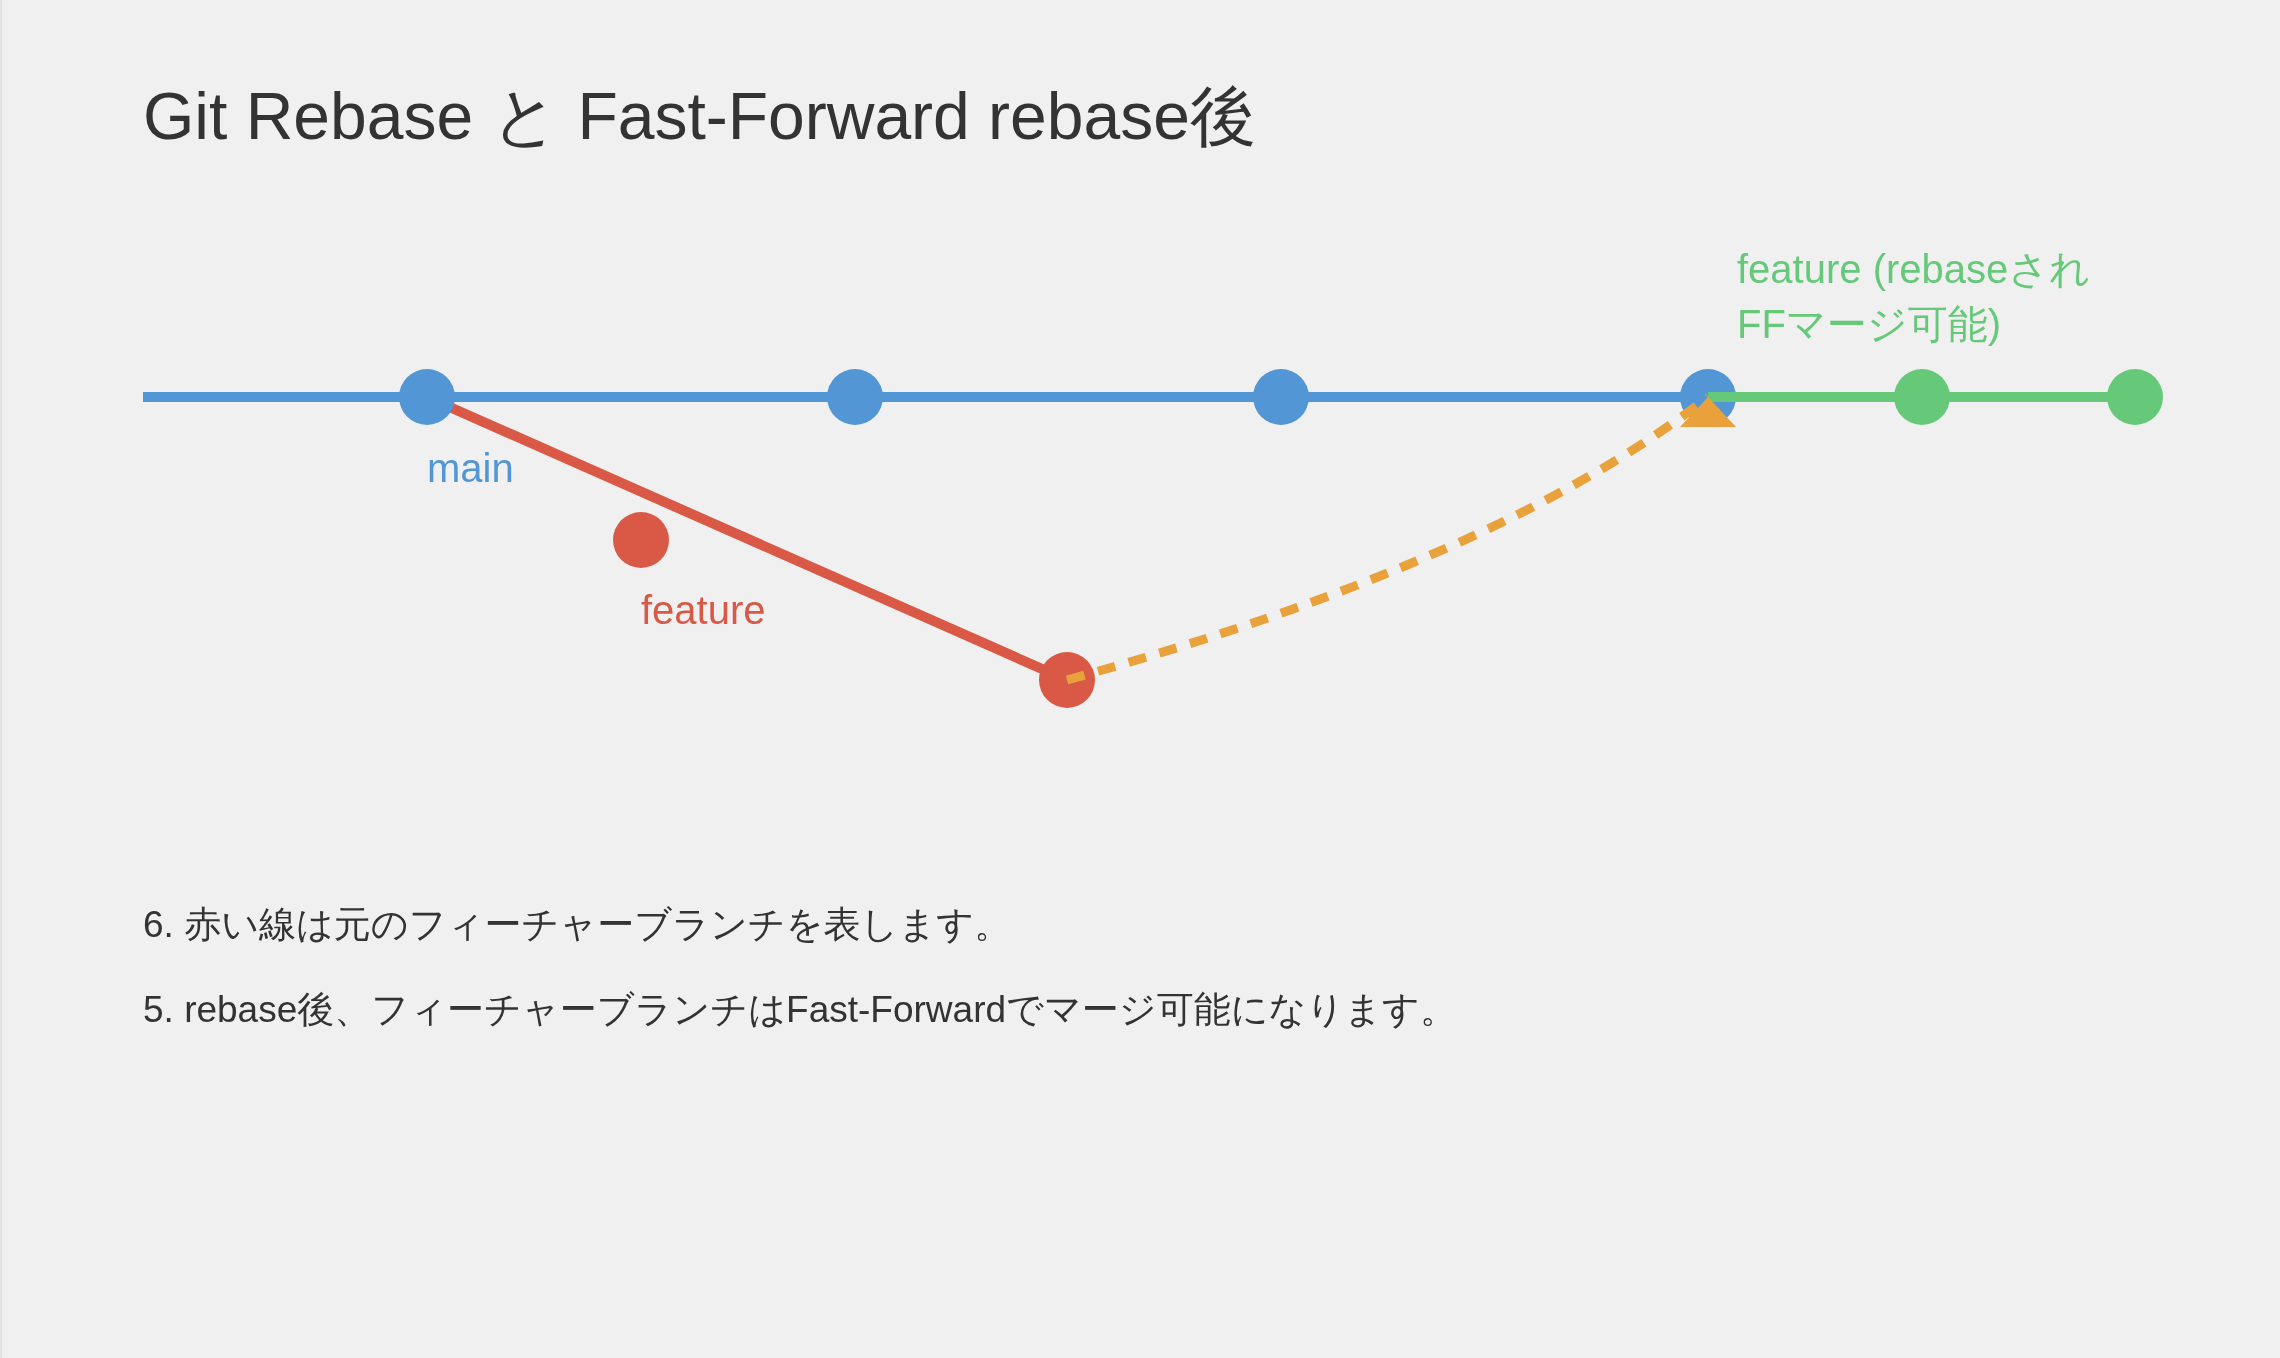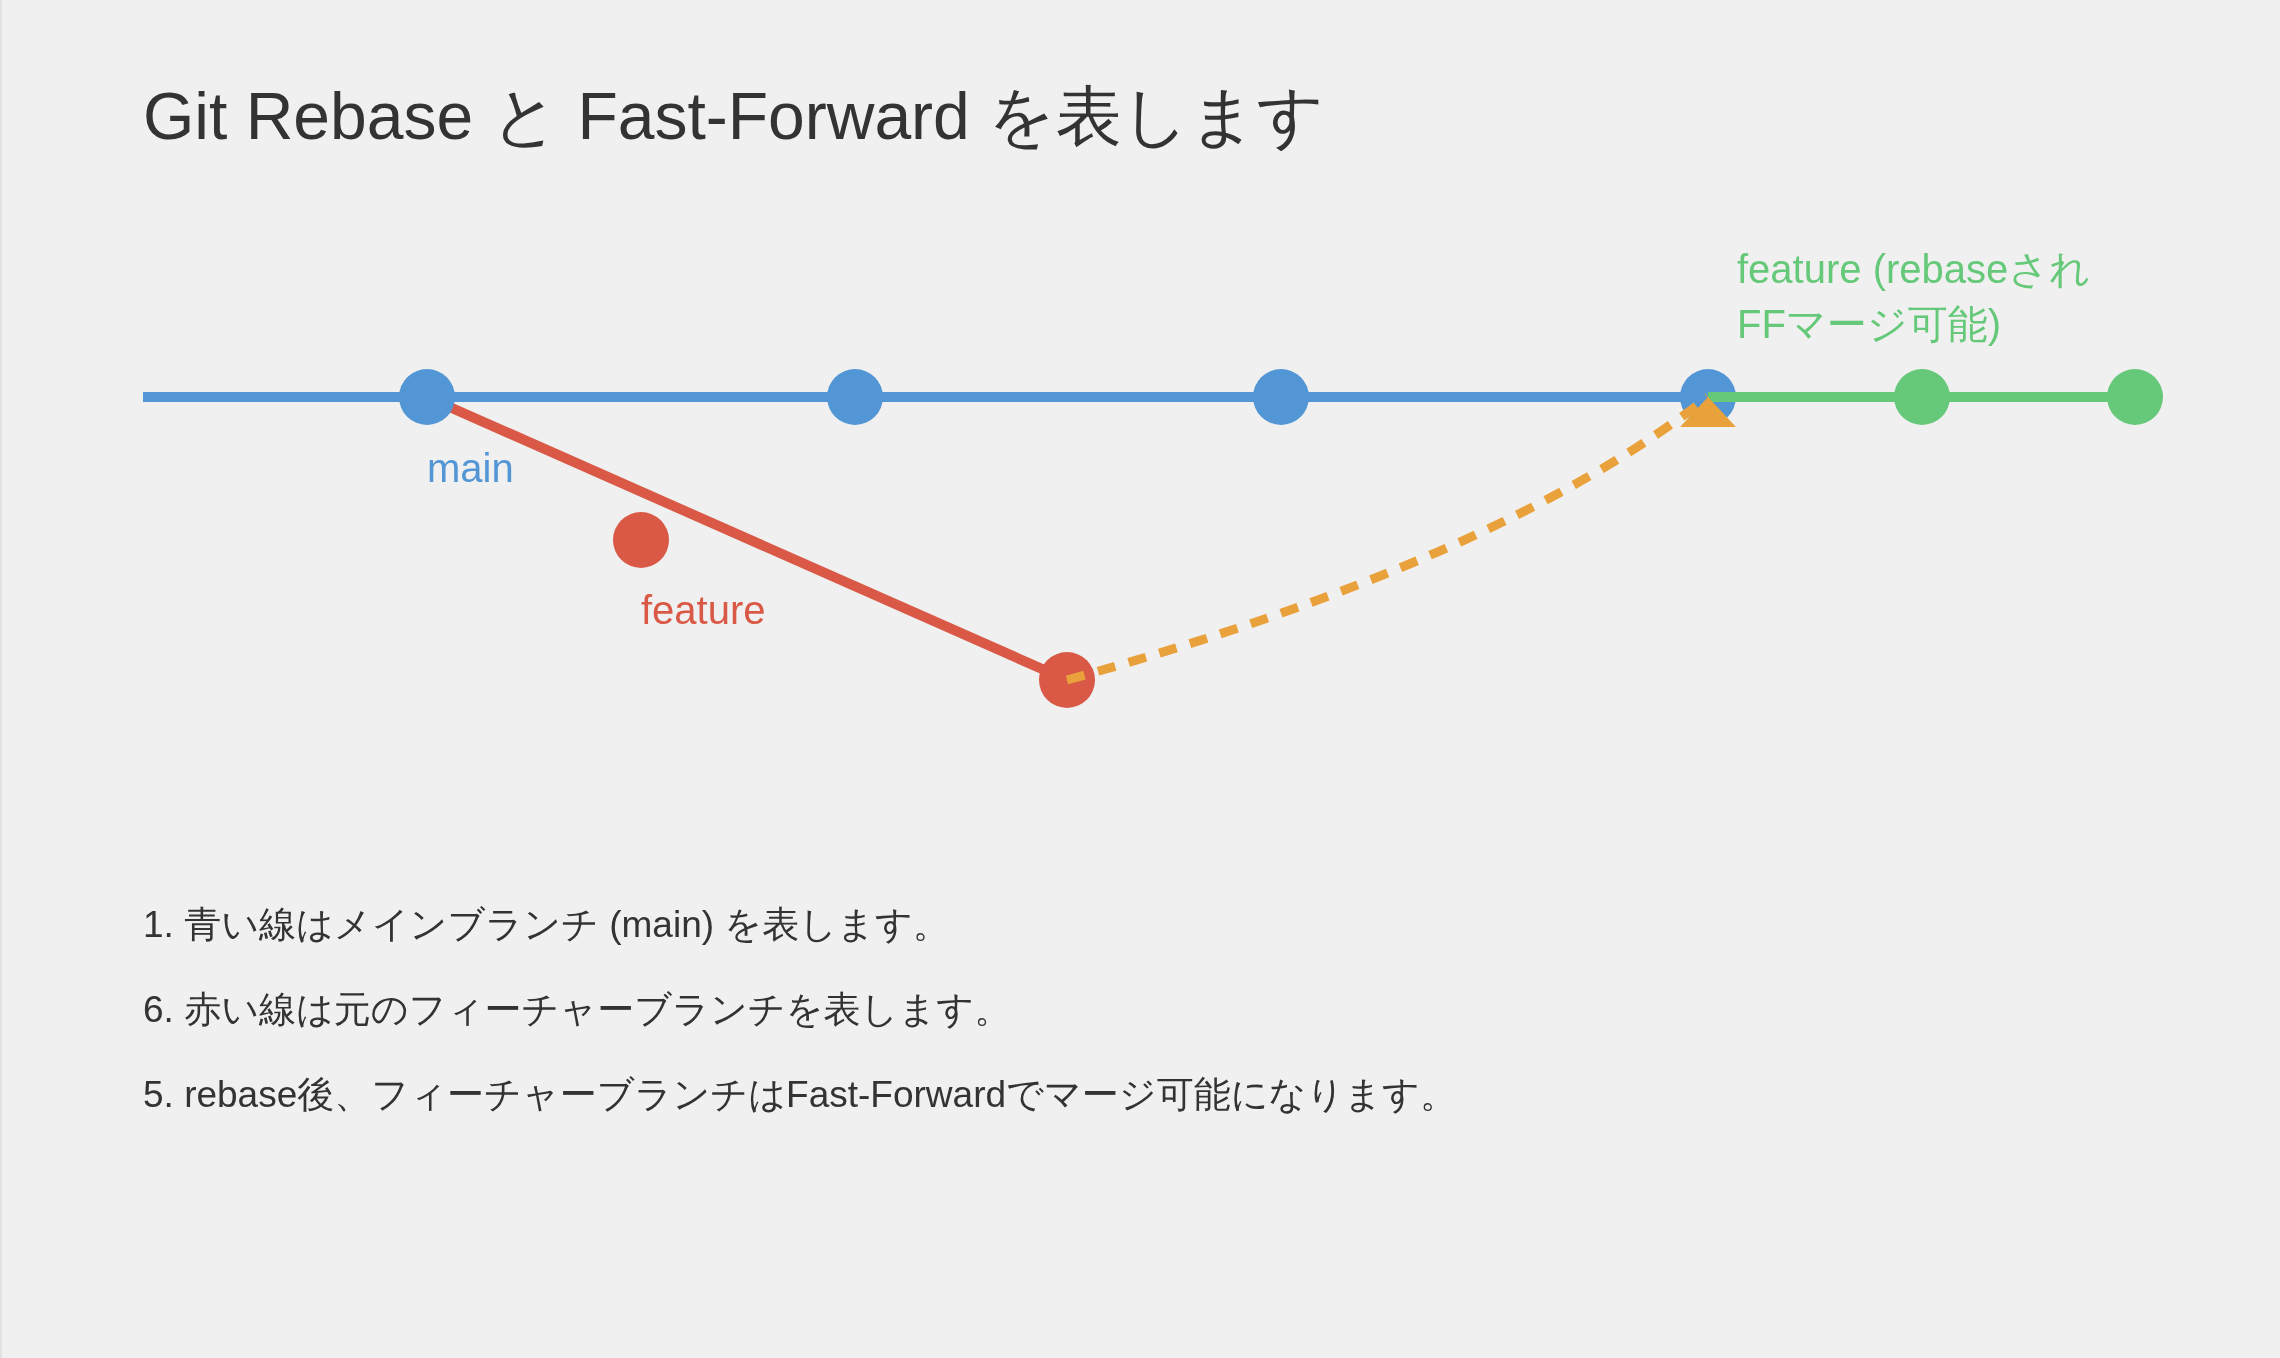--- a/index.html
+++ b/index.html
@@ -12,21 +12,21 @@
   svg { position: absolute; left: 0; top: 0; }
   .svg-text { font-family: "Liberation Sans", "DejaVu Sans", sans-serif; }
   ol.notes { position: absolute; left: 143px; top: 900px; margin: 0; padding: 0; list-style: none; }
   ol.notes li { font-size: 37px; height: 85px; line-height: 50px; color: #333; white-space: nowrap; }
 </style>
 </head>
 <body>
 
 <div class="frame"></div>
 
-<h1>Git Rebase と Fast-Forward を表します</h1>
+<h1>Git Rebase と Fast-Forward rebase後</h1>
 
 <svg width="2280" height="1358" viewBox="0 0 2280 1358">
 
   <line x1="143" y1="397" x2="1708" y2="397" stroke="#5296d5" stroke-width="10"></line>
 
   <line x1="427" y1="397" x2="1067" y2="680" stroke="#d95946" stroke-width="10"></line>
 
   <circle cx="427" cy="397" r="28" fill="#5296d5"></circle>
   <circle cx="855" cy="397" r="28" fill="#5296d5"></circle>
   <circle cx="1281" cy="397" r="28" fill="#5296d5"></circle>
@@ -42,16 +42,15 @@
   <path d="M1067 680 Q1500 560 1708 397" fill="none" stroke="#e9a13b" stroke-width="9" stroke-dasharray="18 14"></path>
   <polygon points="1708,397 1736,427 1680,427" fill="#e9a13b"></polygon>
 
   <text class="svg-text" x="427" y="482" font-size="40" fill="#5296d5">main</text>
   <text class="svg-text" x="641" y="624" font-size="40" fill="#d95946">feature</text>
   <text class="svg-text" x="1737" y="283" font-size="40" fill="#66c97a">feature (rebaseされ</text>
   <text class="svg-text" x="1737" y="338" font-size="40" fill="#66c97a">FFマージ可能)</text>
 </svg>
 
 <ol class="notes">
-  <li>1. 青い線はメインブランチ (main) を表します。</li>
   <li>6. 赤い線は元のフィーチャーブランチを表します。</li>
   <li>5. rebase後、フィーチャーブランチはFast-Forwardでマージ可能になります。</li>
 </ol>
 
 </body></html>

